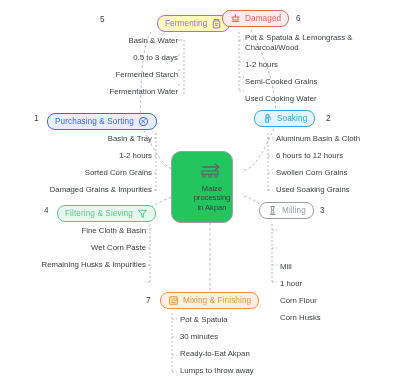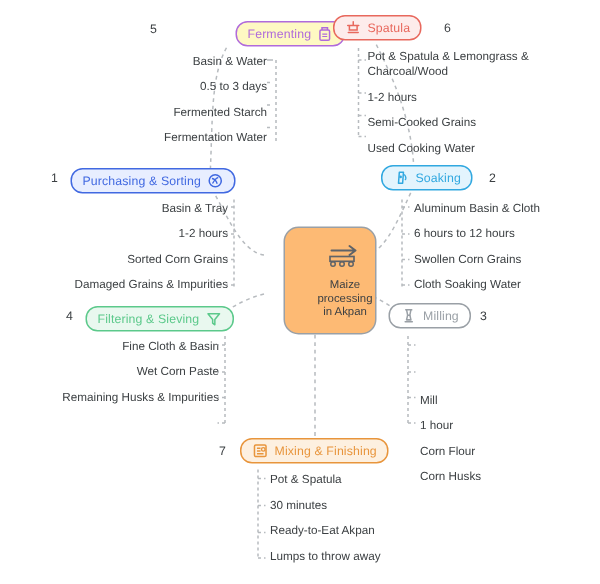--- a/index.html
+++ b/index.html
@@ -71,21 +71,21 @@
       <path d="M244,170 C258,168 268,140 276,124"></path>
 
       <path d="M276,118 C276,80 260,48 250,28"></path>
 
       <path d="M244,196 C256,200 266,208 272,213"></path>
 
       <path d="M210,218 C210,250 210,278 210,294"></path>
     </g>
   </svg>
 
-  <div class="center" style="left: 189px; top: 151px; border-color: rgb(154, 160, 166); background: #fdba74; padding-left: 20px;">
+  <div class="center" style="left: 171px; top: 151px; border-color: rgb(154, 160, 166); background: #22c55e; padding-left: 20px;">
     <span class="ico">
       <svg width="28" height="16" viewBox="0 0 28 16">
         <path d="M5,5 H20 M17,2 L21,5 L17,8" fill="none" stroke="#5f6368" stroke-width="1.3" stroke-linecap="round" stroke-linejoin="round"></path>
         <rect x="4" y="9" width="16" height="3.2" fill="none" stroke="#5f6368" stroke-width="1.1"></rect>
         <circle cx="6" cy="14" r="1.5" fill="none" stroke="#5f6368" stroke-width="1"></circle>
         <circle cx="12" cy="14" r="1.5" fill="none" stroke="#5f6368" stroke-width="1"></circle>
         <circle cx="18" cy="14" r="1.5" fill="none" stroke="#5f6368" stroke-width="1"></circle>
       </svg>
     </span>
     <div class="ctext">
@@ -122,21 +122,21 @@
 
   <div class="branch" style="left:222px;top:10px;">
     <div class="node" id="n-cooking" style="border-color: rgb(232, 104, 93); background: rgb(253, 236, 235);">
       <span class="ico">
         <svg width="11" height="11" viewBox="0 0 12 12">
           <path d="M2,4.3 H10 M3.2,4.3 V7.6 H8.8 V4.3" fill="none" stroke="#e8685d" stroke-width="1.1" stroke-linecap="round"></path>
           <path d="M2.4,9.4 H9.6" stroke="#e8685d" stroke-width="1.1" stroke-linecap="round"></path>
           <path d="M6,1.6 V4.0" stroke="#e8685d" stroke-width="1.1" stroke-linecap="round"></path>
         </svg>
       </span>
-      <span class="lbl" style="color: rgb(232, 104, 93);">Spatula</span>
+      <span class="lbl" style="color: rgb(232, 104, 93);">Damaged</span>
     </div>
   </div>
   <div class="num" style="left:296px;top:14px;">6</div>
   <div class="items right" style="left:245px;top:33px;width:155px;">
     <div class="it two">Pot &amp; Spatula &amp; Lemongrass &amp; Charcoal/Wood</div>
     <div class="it">1-2 hours</div>
     <div class="it">Semi-Cooked Grains</div>
     <div class="it">Used Cooking Water</div>
   </div>
   <svg class="links" viewBox="0 0 400 389">
@@ -180,21 +180,21 @@
         </svg>
       </span>
       <span class="lbl" style="color: rgb(49, 168, 224);">Soaking</span>
     </div>
   </div>
   <div class="num" style="left:326px;top:114px;">2</div>
   <div class="items right" style="left:276px;top:134px;width:124px;">
     <div class="it">Aluminum Basin &amp; Cloth</div>
     <div class="it">6 hours  to 12 hours</div>
     <div class="it">Swollen Corn Grains</div>
-    <div class="it">Cloth Soaking Water</div>
+    <div class="it">Used Soaking Grains</div>
   </div>
   <svg class="links" viewBox="0 0 400 389">
     <g fill="none" stroke="#b7bbbf" stroke-width="1" stroke-dasharray="2,2">
       <path d="M268,133 V192 M268,138 h5 M268,156 h5 M268,173 h5 M268,190 h5"></path>
     </g>
   </svg>
 
   <div class="branch" style="left:57px;top:202px;">
     <div class="node" id="n-filtering" style="border-color: rgb(92, 201, 139); background: rgb(233, 248, 239); justify-content: center;">
       <span class="lbl" style="color: rgb(92, 201, 139);">Filtering &amp; Sieving</span>

